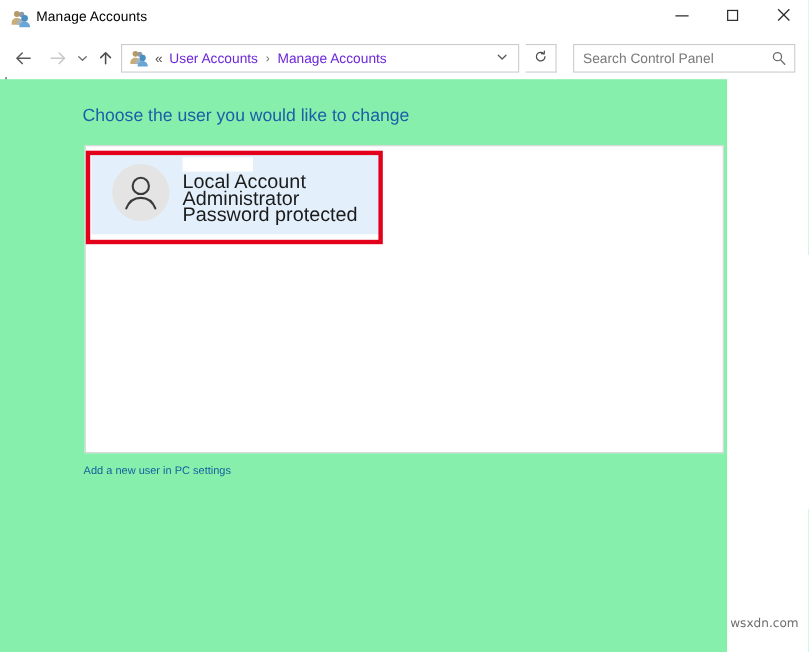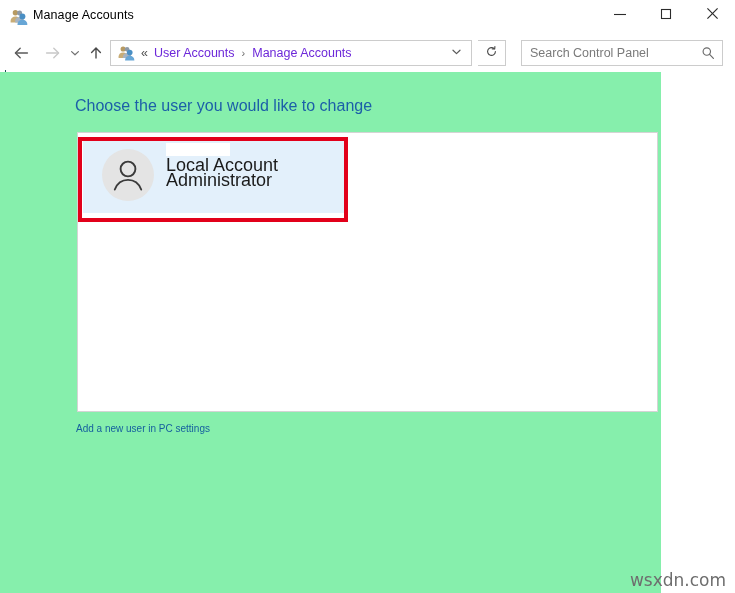--- a/index.html
+++ b/index.html
@@ -286,23 +286,23 @@
     font-size: 10px;
     color: #16609e;
     text-decoration: none;
     white-space: nowrap;
     cursor: default;
   }
 
   #watermark {
     position: absolute;
     right: 9px;
-    bottom: 3px;
+    bottom: 20px;
     font-family: "DejaVu Sans", sans-serif;
-    font-size: 17px;
+    font-size: 11px;
     color: #6e6e6e;
     white-space: nowrap;
     margin-top: 11px;
   }
 </style>
 </head>
 <body>
 
 <div id="window">
 
@@ -448,20 +448,21 @@
             <circle cx="28" cy="28" r="26" fill="#e4e4e4"></circle>
             <circle cx="28" cy="22" r="7.4" fill="none" stroke="#3a3a3a" stroke-width="1.9"></circle>
             <path d="M14.8 42.5c2.4-6.2 7.4-9.6 13.2-9.6s10.8 3.4 13.2 9.6" fill="none" stroke="#3a3a3a" stroke-width="1.9" stroke-linecap="round"></path>
           </svg>
         </span>
 
         <div id="account-text">
           <div id="account-name-redacted"></div>
           <div class="account-line">Local Account</div>
           <div class="account-line">Administrator</div>
+          <div class="account-line">Password protected</div>
         </div>
       </div>
     </div>
 
     <a id="add-user-link" href="#">Add a new user in PC settings</a>
   </div>
 
   <div id="annotation-box"></div>
 
   <div id="watermark">wsxdn.com</div>

